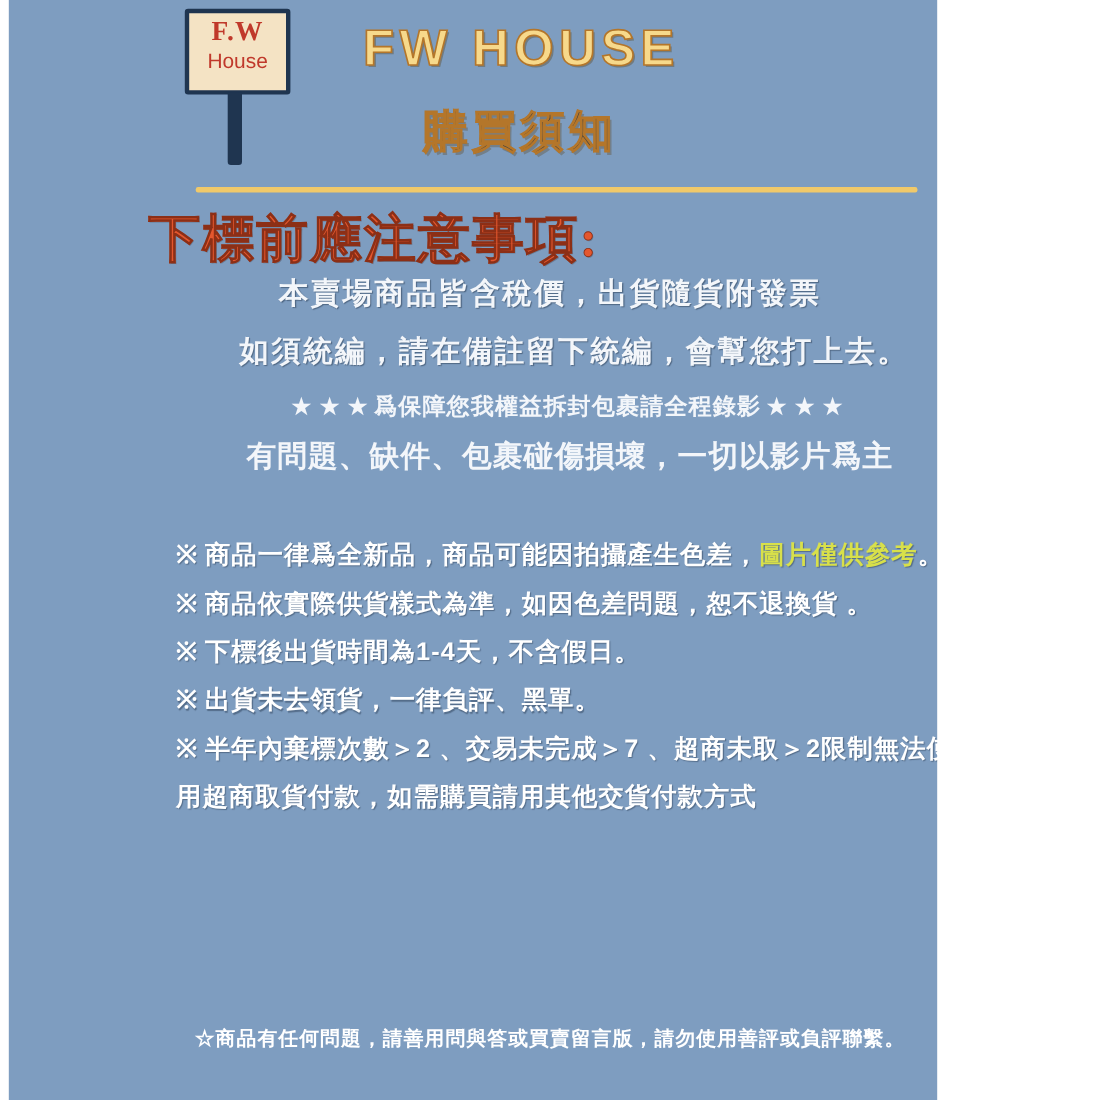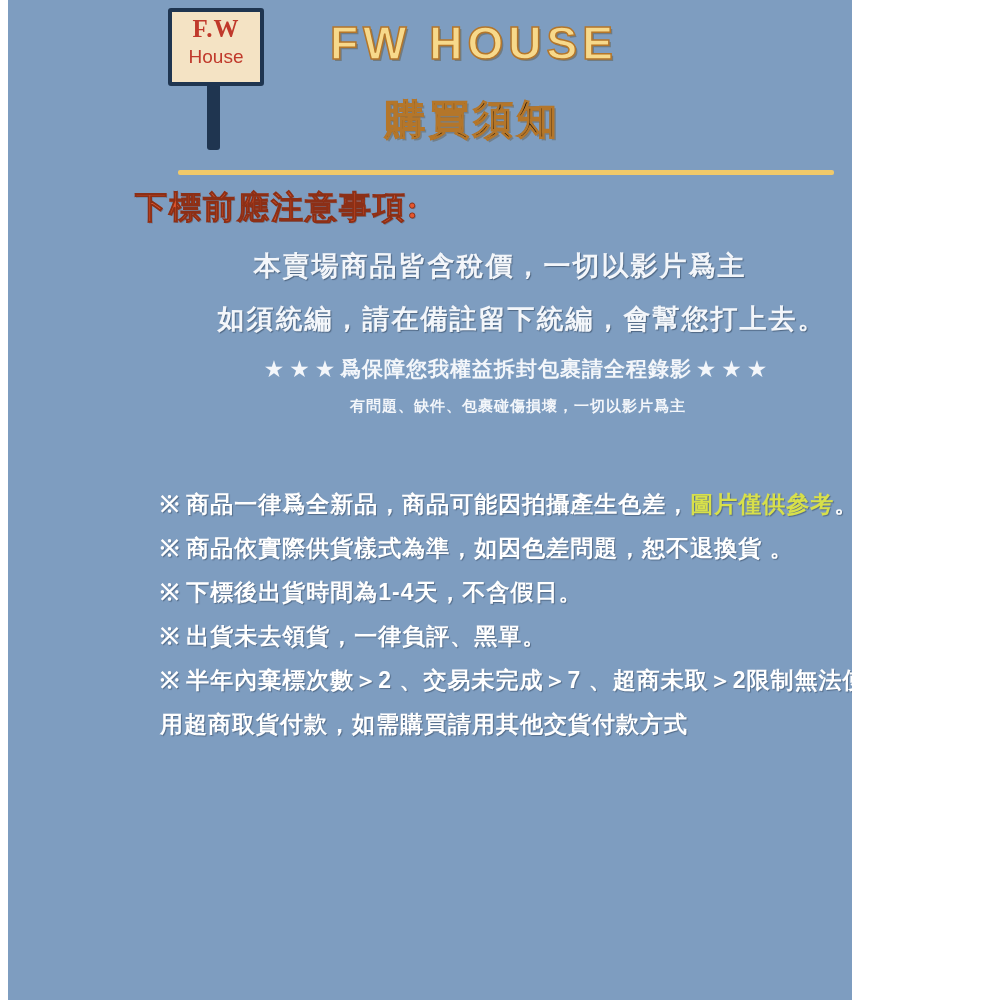--- a/index.html
+++ b/index.html
@@ -86,42 +86,42 @@
     text-shadow: 2px 2px 0 rgba(90,60,10,.35);
   }
   .subtitle {
     position: absolute;
     left: 385px;
     top: 92px;
     font-family: "Liberation Serif", serif;
     font-weight: bold;
     font-size: 40px;
     letter-spacing: 4px;
-    color: #000000;
+    color: #404040;
     -webkit-text-stroke: 1.2px #b4762a;
     text-shadow: 2px 2px 0 rgba(90,60,10,.3);
   }
   .rule {
     position: absolute;
     left: 178px;
     top: 170px;
     width: 656px;
     height: 5px;
     background: #f0c96a;
     border-radius: 2px;
   }
 
   
   .section-title {
     position: absolute;
     left: 135px;
     top: 186px;
     font-family: "Liberation Serif", serif;
     font-weight: bold;
-    font-size: 32px;
+    font-size: 47px;
     letter-spacing: 2px;
     color: #e4572e;
     -webkit-text-stroke: 0.8px #8c2f16;
     text-shadow: 1px 1px 0 rgba(40,20,10,.25);
   }
 
   
   .intro {
     position: absolute;
     left: 0;
@@ -152,21 +152,21 @@
     font-weight: bold;
     font-size: 21px;
     letter-spacing: 1px;
     margin-bottom: 14px;
     padding-left: 32px;
   }
   .intro .line3 .star { font-size: 20px; padding: 0 5px; }
   .intro .line4 {
     font-family: Liberation Sans, sans-serif;
     font-weight: bold;
-    font-size: 15px;
+    font-size: 27px;
     letter-spacing: 1px;
     margin-left: 36px;
   }
 
   
   .notes {
     position: absolute;
     left: 160px;
     top: 482px;
     width: 720px;
@@ -210,21 +210,21 @@
     <div class="logo-stick"></div>
 
     <div class="brand">FW HOUSE</div>
     <div class="subtitle">購買須知</div>
     <div class="rule"></div>
   </div>
 
   <div class="section-title">下標前應注意事項:</div>
 
   <div class="intro">
-    <div class="line1">本賣場商品皆含稅價，一切以影片爲主</div>
+    <div class="line1">本賣場商品皆含稅價，出貨隨貨附發票</div>
     <div class="line2">如須統編，請在備註留下統編，會幫您打上去。</div>
     <div class="line3">
       <span class="star">★ ★ ★</span><span>爲保障您我權益拆封包裹請全程錄影</span><span class="star">★ ★ ★</span>
     </div>
     <div class="line4">有問題、缺件、包裹碰傷損壞，一切以影片爲主</div>
   </div>
 
   <div class="notes">
 
     <div class="item">
@@ -243,14 +243,15 @@
     <div class="item">
       <span class="mark">※</span><span>出貨未去領貨，一律負評、黑單。</span>
     </div>
 
     <div class="item">
       <span class="mark">※</span><span>半年內棄標次數＞2 、交易未完成＞7  、超商未取＞2限制無法使用超商取貨付款，如需購買請用其他交貨付款方式</span>
     </div>
 
   </div>
 
+  <div class="footer">☆商品有任何問題，請善用問與答或買賣留言版，請勿使用善評或負評聯繫。</div>
 
 </div>
 
 </body></html>

